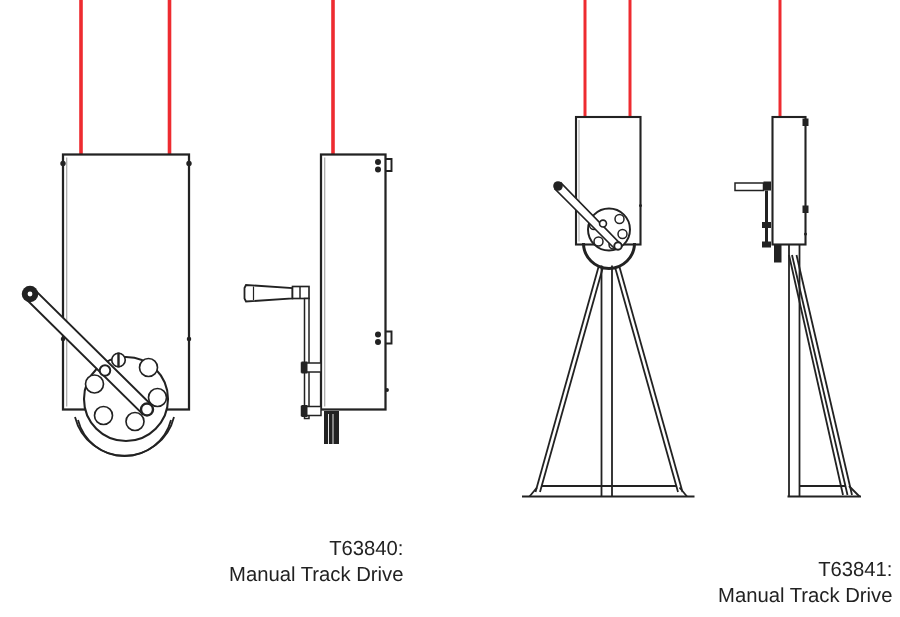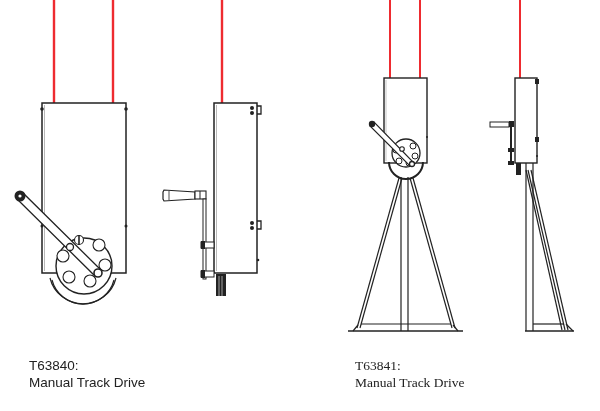--- a/index.html
+++ b/index.html
@@ -1,23 +1,23 @@
 <!DOCTYPE html>
 <html><head>
 <meta charset="utf-8">
 <style>
   html, body { margin: 0; padding: 0; background: #ffffff; }
   body { width: 600px; height: 411px; position: relative; overflow: hidden;
          font-family: "Liberation Sans", sans-serif; }
   svg.drawing { position: absolute; left: 0; top: 0; }
-  .caption { position: absolute; text-align: left; color: #222222;
+  .caption { position: absolute; text-align: right; color: #222222;
              font-size: 13.5px; line-height: 17px; width: 240px; }
   .caption div { white-space: nowrap; }
   #cap-left { left: 29px; top: 357px; }
-  #cap-right { left: 355px; top: 357px; font-family: Liberation Serif, serif; }
+  #cap-right { left: 355px; top: 371px; }
 </style>
 </head>
 <body>
 
 <svg class="drawing" width="600" height="411" viewBox="0 0 600 411">
 
   <g>
 
     <line x1="54" y1="0" x2="54" y2="103" stroke="#ee2b30" stroke-width="2.4"></line>
     <line x1="113" y1="0" x2="113" y2="103" stroke="#ee2b30" stroke-width="2.4"></line>

